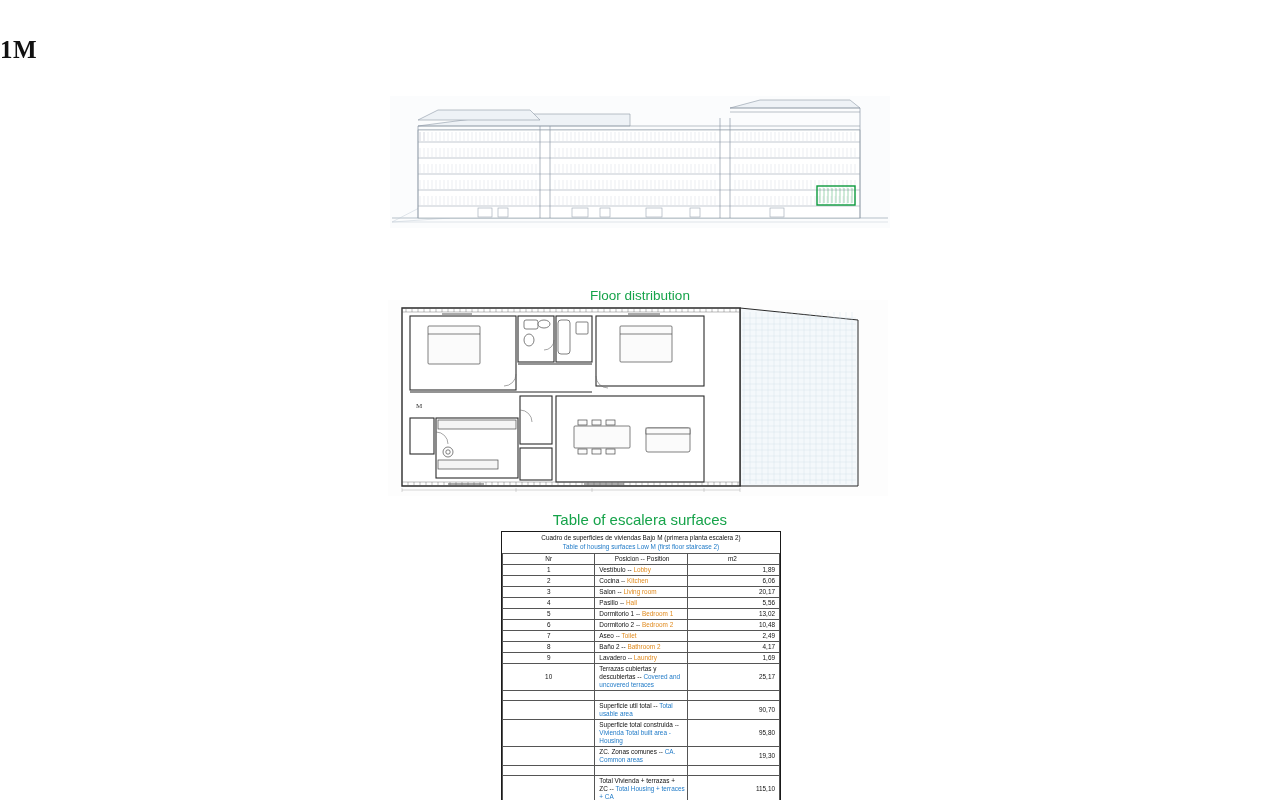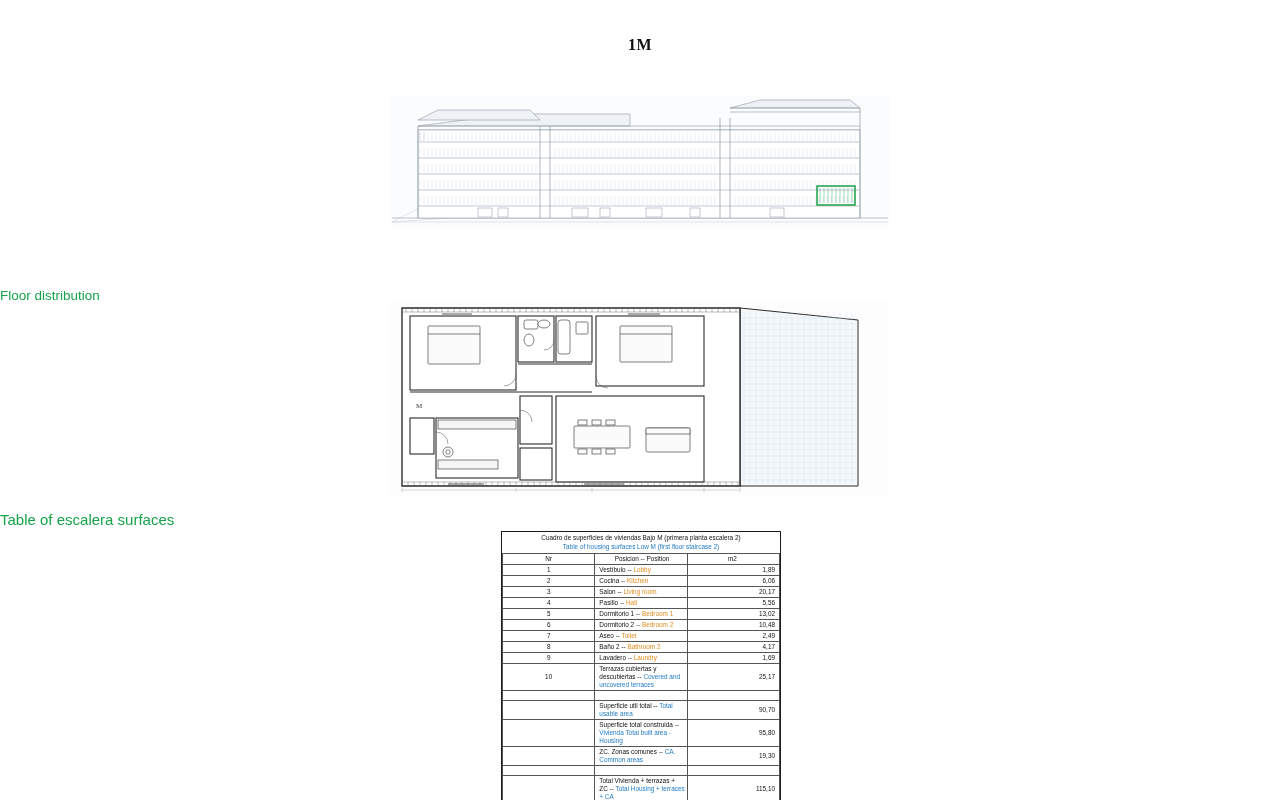--- a/index.html
+++ b/index.html
@@ -14,44 +14,45 @@
     font-family: "Liberation Sans", sans-serif;
     overflow: hidden;
   }
 
   
   .doc-title {
     position: absolute;
     top: 36px;
     left: 0;
     width: 1280px;
-    text-align: center;
+    text-align: left;
     font-family: "Liberation Serif", serif;
     font-weight: bold;
-    font-size: 16px;
+    font-size: 25px;
     color: #111;
     letter-spacing: 0.5px;
   }
 
   
   .elevation {
     position: absolute;
     left: 390px;
     top: 96px;
     width: 500px;
     height: 132px;
     background: #fbfcfd;
   }
   .elevation svg { display: block; }
 
   
   .caption {
     position: absolute;
     width: 1280px;
     left: 0;
+    text-align: center;
     color: #16a34a;
     font-size: 14px;
     font-family: "Liberation Sans", sans-serif;
   }
   #floor-caption { top: 288px; font-size: 13.5px; }
   #table-caption { top: 511px; font-size: 15px; }
 
   
   .floorplan {
     position: absolute;

